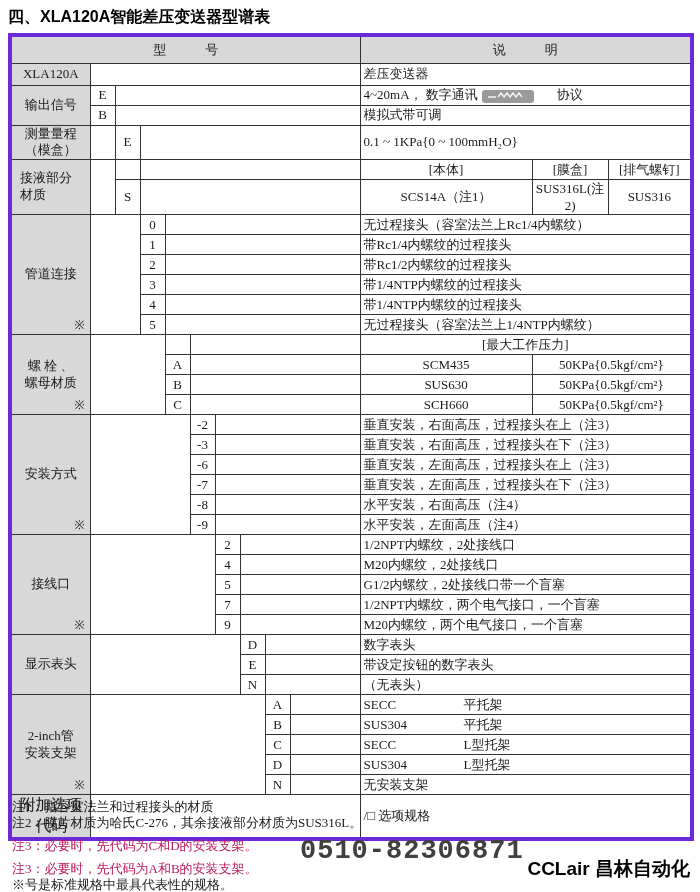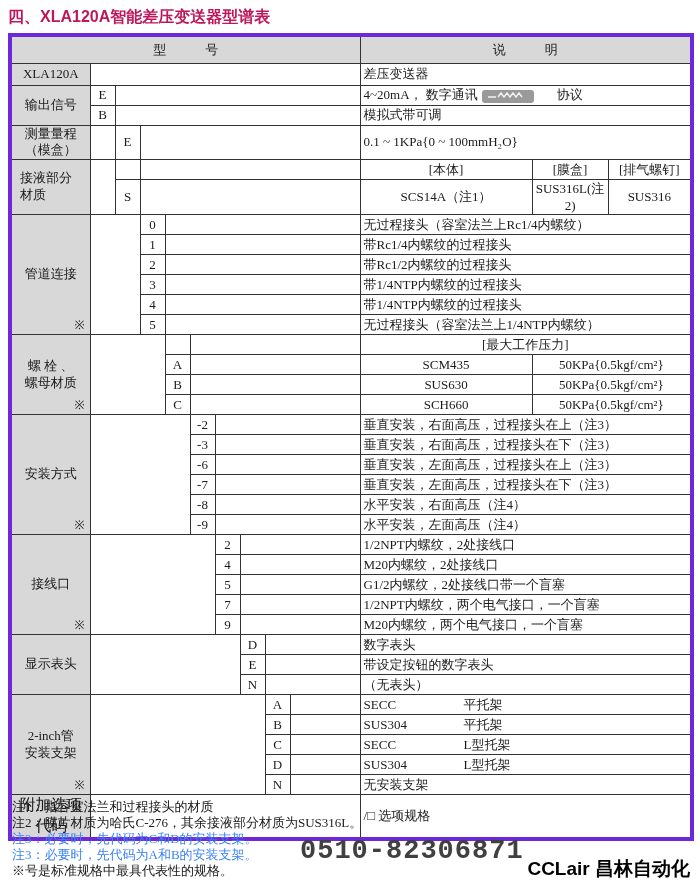--- a/index.html
+++ b/index.html
@@ -4,21 +4,21 @@
 <style>
   html,body{margin:0;padding:0;}
   body{
     width:700px;height:892px;position:relative;background:#ffffff;
     font-family:"Liberation Serif","DejaVu Serif",serif;color:#1a1a1a;
     overflow:hidden;
   }
   .title{
     position:absolute;left:8px;top:7px;
     font-family:"Liberation Sans","DejaVu Sans",sans-serif;
-    font-weight:bold;font-size:16px;color:#be185d;
+    font-weight:bold;font-size:16px;color:#000000;
   }
   table.spec{
     position:absolute;left:8px;top:33px;width:682px;
     border-collapse:collapse;table-layout:fixed;
   }
   table.spec td,table.spec th{
     border:1px solid #333;font-size:13px;padding:0 3px;
     overflow:hidden;vertical-align:middle;
   }
   table.spec{border:4px solid #6d28d9;}
@@ -36,21 +36,21 @@
   .badge{
     display:inline-block;background:#9a9a9a;border-radius:3px;
     width:52px;height:13px;line-height:10px;text-align:center;
     vertical-align:middle;margin:0 4px;
   }
   .post{margin-left:19px;}
   .mat{display:inline-block;width:100px;}
   .footer{
     position:absolute;left:12px;top:799px;font-size:13px;line-height:16px;
   }
-  .note-red{color:#3b82f6;}
+  .note-red{color:#be185d;margin-top:7px;}
   .phone{
     position:absolute;left:300px;top:836px;
     font-family:Liberation Mono, monospace;
     font-weight:bold;font-size:27px;color:#404040;letter-spacing:1px;
   }
   .brand{
     position:absolute;right:10px;top:856px;
     font-family:"Liberation Sans","DejaVu Sans",sans-serif;
     font-weight:bold;font-size:19px;color:#000;margin-left:37px;
   }

